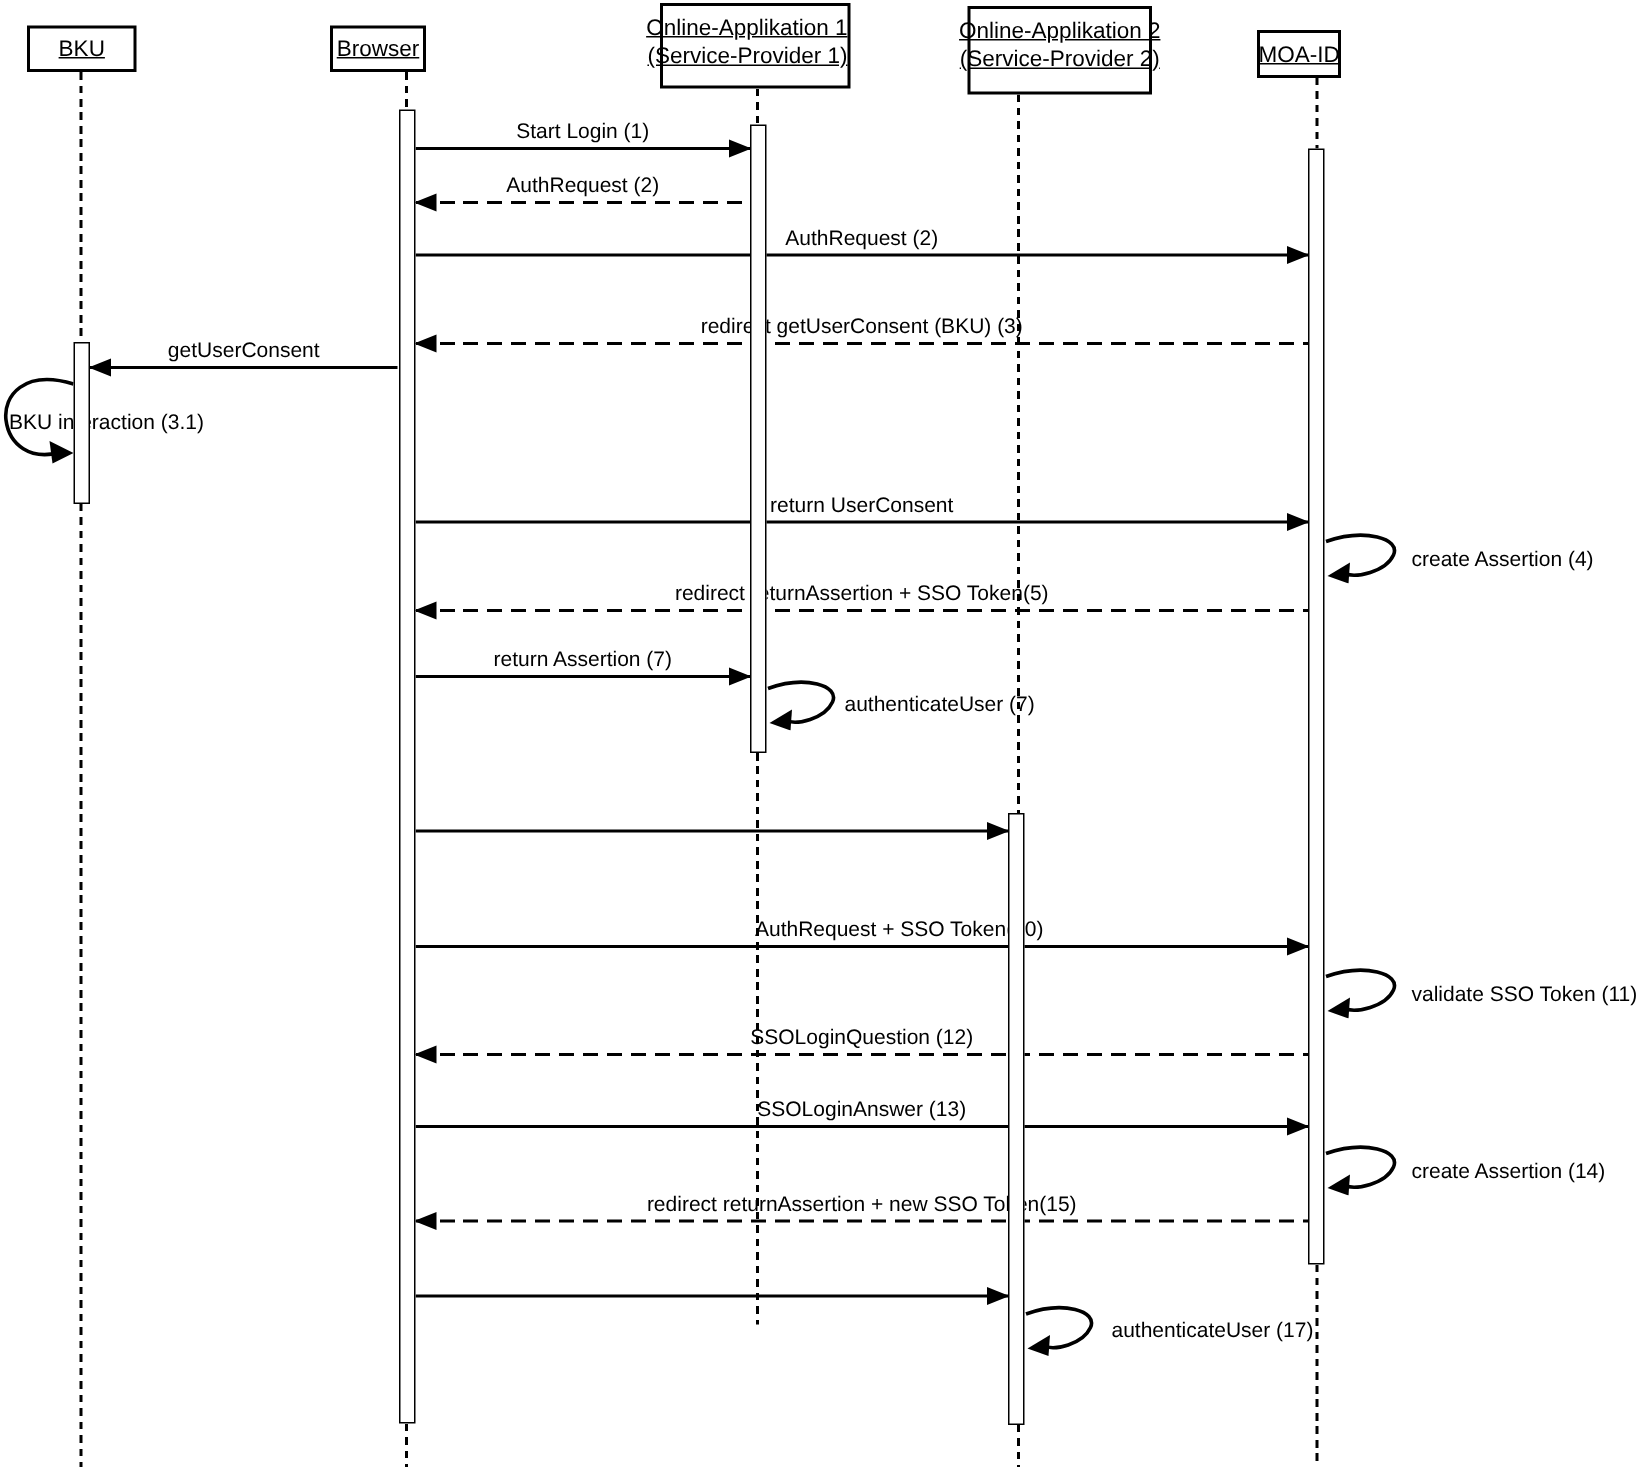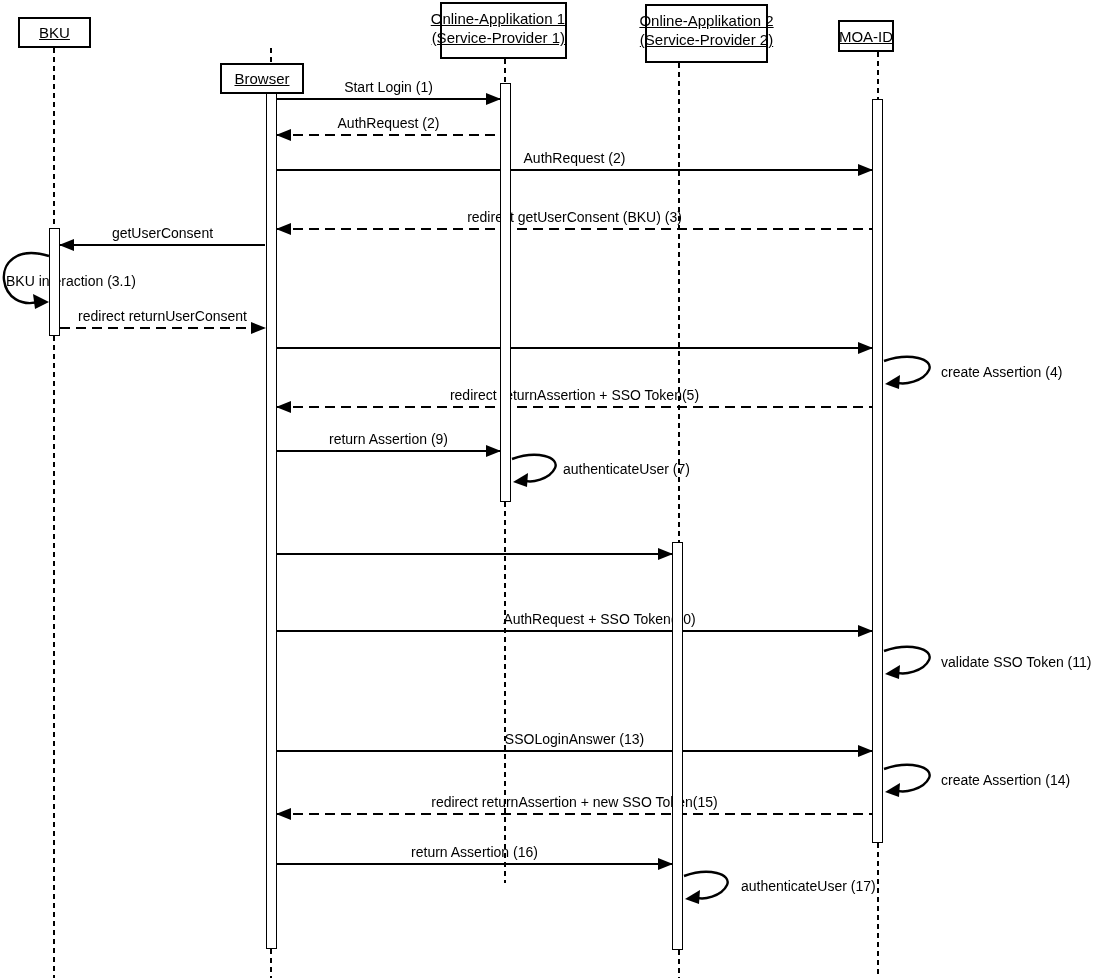--- a/index.html
+++ b/index.html
@@ -79,70 +79,70 @@
     <div class="ln ln-dashed"></div>
     <div class="ah ah-l"></div>
   </div>
 
   <div class="msg" style="left:60px;top:222px;width:205px;">
     <div class="lbl">getUserConsent</div>
     <div class="ln ln-solid"></div>
     <div class="ah ah-l"></div>
   </div>
 
-  <div class="msg" style="left:60px;top:305px;width:205px;">
-    <div class="lbl">redirect returnUserConsent</div>
-    <div class="ln ln-dashed"></div>
-    <div class="ah ah-r"></div>
-  </div>
 
   <div class="msg" style="left:277px;top:325px;width:595px;">
+    <div class="lbl">return UserConsent</div>
     <div class="ln ln-solid"></div>
     <div class="ah ah-r"></div>
   </div>
 
   <div class="msg" style="left:277px;top:384px;width:595px;">
     <div class="lbl">redirect returnAssertion + SSO Token(5)</div>
     <div class="ln ln-dashed"></div>
     <div class="ah ah-l"></div>
   </div>
 
   <div class="msg" style="left:277px;top:428px;width:223px;">
-    <div class="lbl">return Assertion (9)</div>
+    <div class="lbl">return Assertion (7)</div>
     <div class="ln ln-solid"></div>
     <div class="ah ah-r"></div>
   </div>
 
   <div class="msg" style="left:277px;top:531px;width:395px;">
     <div class="ln ln-solid"></div>
     <div class="ah ah-r"></div>
   </div>
 
 
   <div class="msg" style="left:277px;top:608px;width:595px;">
     <div class="lbl" style="left:50px;">AuthRequest + SSO Token(10)</div>
     <div class="ln ln-solid"></div>
     <div class="ah ah-r"></div>
   </div>
 
+  <div class="msg" style="left:277px;top:680px;width:595px;">
+    <div class="lbl">SSOLoginQuestion (12)</div>
+    <div class="ln ln-dashed"></div>
+    <div class="ah ah-l"></div>
+  </div>
 
   <div class="msg" style="left:277px;top:728px;width:595px;">
     <div class="lbl">SSOLoginAnswer (13)</div>
     <div class="ln ln-solid"></div>
     <div class="ah ah-r"></div>
   </div>
 
   <div class="msg" style="left:277px;top:791px;width:595px;">
     <div class="lbl">redirect returnAssertion + new SSO Token(15)</div>
     <div class="ln ln-dashed"></div>
     <div class="ah ah-l"></div>
   </div>
 
   <div class="msg" style="left:277px;top:841px;width:395px;">
-    <div class="lbl">return Assertion (16)</div>
     <div class="ln ln-solid"></div>
     <div class="ah ah-r"></div>
   </div>
 
   <svg class="loop" style="left:2px;top:250px;" width="48" height="60" viewBox="0 0 48 60">
     <path d="M47,6 C14,-4 0,14 2,30 C4,46 18,58 40,51" fill="none" stroke="#000" stroke-width="2.4"></path>
     <polygon points="47,52 31,44 33,59" fill="#000"></polygon>
   </svg>
   <div class="loop-lbl" style="left:6px;top:273px;">BKU interaction (3.1)</div>
 
@@ -178,21 +178,21 @@
 
   <div class="act" style="left:49px;top:228px;height:108px;"></div>
   <div class="act" style="left:266px;top:73px;height:876px;"></div>
   <div class="act" style="left:500px;top:83px;height:419px;"></div>
   <div class="act" style="left:672px;top:542px;height:408px;"></div>
   <div class="act" style="left:872px;top:99px;height:744px;"></div>
 
   <div class="headbox center1" style="left:18px;top:17px;width:73px;height:31px;">
     <span>BKU</span>
   </div>
-  <div class="headbox center1" style="left:220px;top:17px;width:84px;height:31px;margin-top:46px;">
+  <div class="headbox center1" style="left:220px;top:17px;width:64px;height:31px;">
     <span>Browser</span>
   </div>
   <div class="headbox top2" style="left:440px;top:2px;width:127px;height:57px;align-items:flex-end;">
     <span>Online-Applikation 1</span>
     <span>(Service-Provider 1)</span>
   </div>
   <div class="headbox top2" style="left:645px;top:4px;width:123px;height:59px;">
     <span>Online-Applikation 2</span>
     <span>(Service-Provider 2)</span>
   </div>

